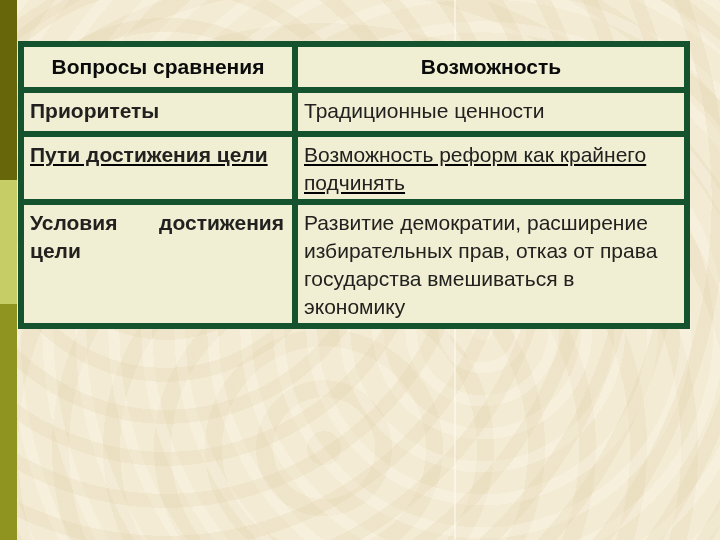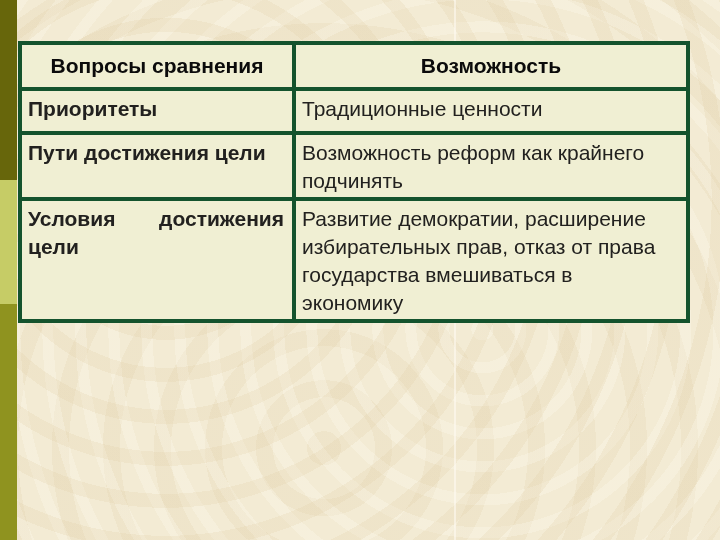--- a/index.html
+++ b/index.html
@@ -26,41 +26,41 @@
     position:absolute;left:454px;top:0;width:2px;height:540px;
     background:rgba(255,252,244,0.55);
   }
   
   .cmp-table{
     position:absolute;left:18px;top:41px;width:672px;
     border-collapse:collapse;table-layout:fixed;
     background:#f0efd3;
   }
   .cmp-table th,.cmp-table td{
-    border:4px solid #14532d;
+    border:6px solid #14532d;
     font-size:21px;line-height:28px;
     color:#22211f;
     overflow:hidden;
   }
   .cmp-table th{
     font-weight:bold;color:#0b0b0b;
     text-align:center;vertical-align:middle;
     padding:2px 4px;
   }
   .cmp-table td{
     vertical-align:top;
     padding:4px 8px 2px 6px;
   }
   .col-q{width:274px;}
   .cell-q{font-weight:bold;color:#0b0b0b;text-align:justify;padding-right:12px;}
   .cell-a{padding-left:9px;margin-top:20px;}
   tr.hdr{height:46px;}
   tr.r0{height:44px;}
   tr.r1{height:110px;}
-  tr.r2{height:61px;}
+  tr.r2{height:61px;text-decoration:underline;}
   tr.r3{height:83px;}
 </style>
 </head>
 <body>
 
 <div class="slide">
 
   <div class="accent-bar">
     <div class="accent-seg seg-top" style="background-color: rgb(103, 102, 11);"></div>
     <div class="accent-seg seg-mid" style="background-color: rgb(198, 204, 102);"></div>

